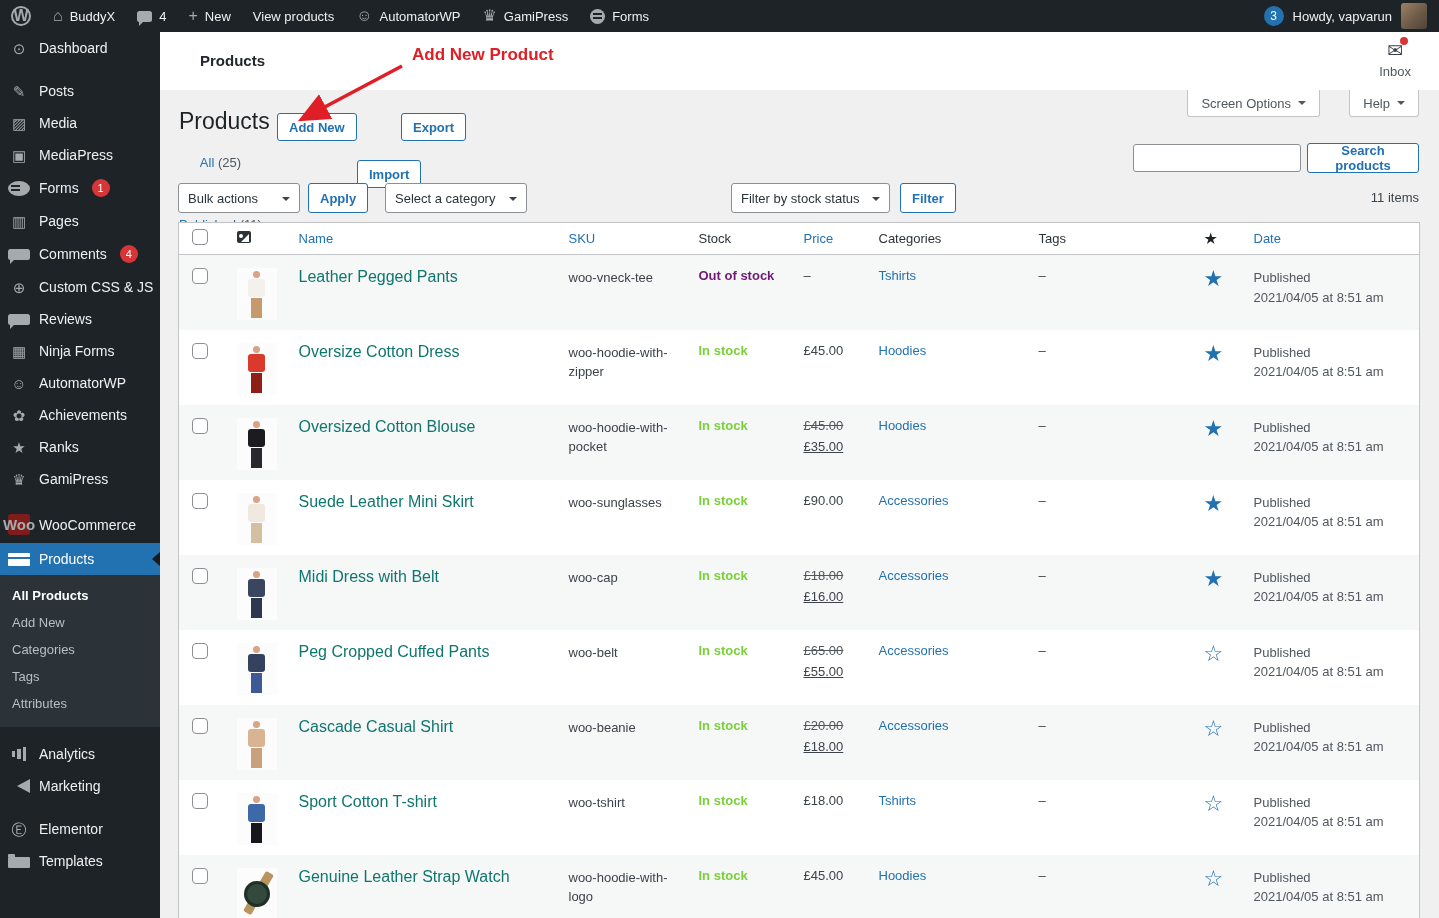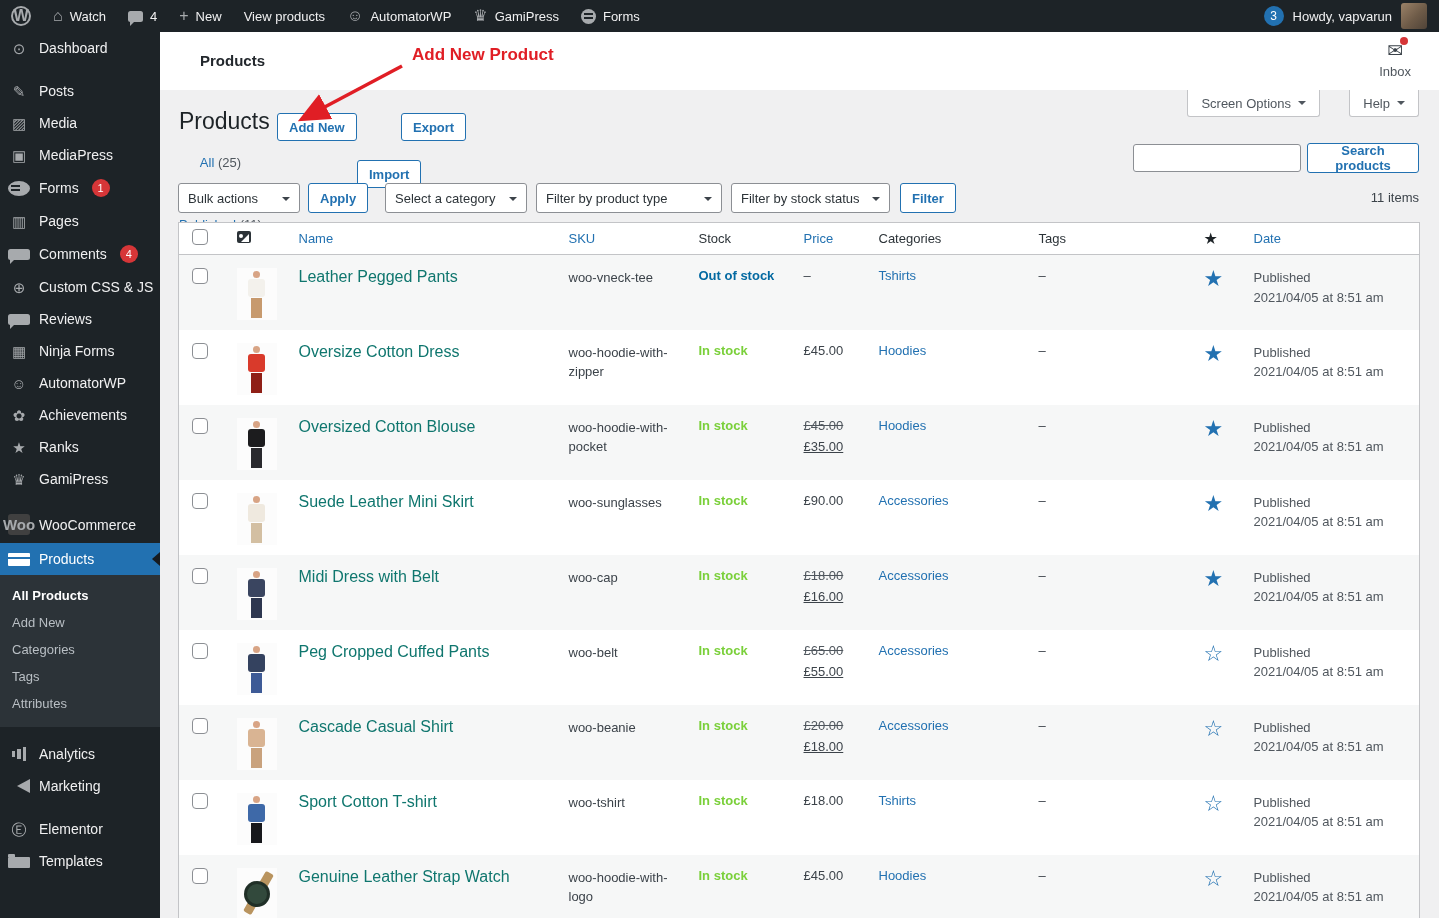--- a/index.html
+++ b/index.html
@@ -25,21 +25,21 @@
     background:linear-gradient(135deg,#9b8268 0%,#6e5b48 55%,#4f4338 100%); }
   
   .ic-wplogo { width:20px; height:20px; border:2px solid #a7aaad; border-radius:50%;
     font-size:11px; font-weight:700; color:#a7aaad; display:inline-flex; align-items:center; justify-content:center; }
   .ic-bubble { width:15px; height:11px; background:#a7aaad; border-radius:2.5px; position:relative; display:inline-block; }
   .ic-bubble::after { content:""; position:absolute; left:2px; bottom:-4px;
     border:3px solid transparent; border-top-color:#a7aaad; border-left-color:#a7aaad; }
   .ic-nf { width:15px; height:15px; background:#a7aaad; border-radius:50%; position:relative; display:inline-block; }
   .ic-nf::before { content:""; position:absolute; left:3px; top:4px; width:9px; height:2px;
     background:#1d2327; box-shadow:0 4px 0 #1d2327; }
-  .ic-woo { background:#404040; color:#23282d; border-radius:3px; font-size:8px; font-weight:700;
+  .ic-woo { background:#7f1d1d; color:#23282d; border-radius:3px; font-size:8px; font-weight:700;
     padding:3px 3px; line-height:1; display:inline-block; }
   .ic-box { width:16px; height:13px; background:currentColor; border-radius:1px; position:relative; display:inline-block; }
   .ic-box::after { content:""; position:absolute; left:0; top:4px; width:100%; height:2px; background:#2271b1; }
   .ic-bars { display:inline-flex; align-items:flex-end; gap:2px; height:14px; }
   .ic-bars i { display:block; width:3.5px; background:#a7aaad; }
   .ic-bars i:nth-child(1){height:6px} .ic-bars i:nth-child(2){height:10px} .ic-bars i:nth-child(3){height:14px}
   .ic-mega { width:0; height:0; border:7px solid transparent; border-right:13px solid #a7aaad; display:inline-block; }
   .ic-folder { width:16px; height:11px; background:#a7aaad; border-radius:1px; position:relative; display:inline-block; margin-top:3px; }
   .ic-folder::before { content:""; position:absolute; left:0; top:-3px; width:7px; height:3px; background:#a7aaad; border-radius:1px 1px 0 0; }
   .ic-img { width:14px; height:12px; background:#2c3338; border-radius:2px; position:relative; display:inline-block; }
@@ -106,21 +106,21 @@
   table { border-collapse:collapse; width:100%; background:#fff; border:1px solid #c3c4c7; font-size:13px; color:#3c434a; table-layout:fixed; }
   thead th { height:32px; border-bottom:1px solid #c3c4c7; text-align:left; font-weight:400; padding:0 8px; color:#2c3338; }
   thead th.sortable { color:#2271b1; cursor:pointer; }
   tbody tr:nth-child(odd) { background:#f6f7f7; }
   tbody td { vertical-align:top; padding:13px 8px 0 8px; height:75px; }
   td.cb, th.cb { padding-left:13px; }
   input[type=checkbox] { width:16px; height:16px; border:1px solid #8c8f94; border-radius:4px; appearance:none; background:#fff; margin:0; cursor:pointer; }
   a.rowname { color:#0f766e; font-weight:400; font-size:16px; text-decoration:none; cursor:pointer; }
   a.cat { color:#2271b1; text-decoration:none; cursor:pointer; }
   .stock-in { color:#7ad03a; font-weight:700;text-align:right; }
-  .stock-out { color:#0369a1; font-weight:700; }
+  .stock-out { color:#701a75; font-weight:700; }
   .del { display:block; text-decoration:line-through; color:#50575e; margin-bottom:6px; }
   .ins { display:block; text-decoration:underline; color:#3c434a; }
   .star { font-size:22px; line-height:1; color:#2271b1; cursor:pointer; }
   th .hstar { font-size:16px; color:#1d2327; }
   .pub div { color:#50575e; line-height:1.5; }
   .sku { word-break:break-word; line-height:1.5; }
   
   .thumb { width:40px; height:52px; background:#fcfcfc; display:flex; flex-direction:column; align-items:center;
     padding-top:3px; cursor:pointer; position:relative; }
   .p-head { width:7px; height:7px; border-radius:50%; background:#d8a485; }
@@ -132,21 +132,21 @@
 </head>
 <body>
 
 <header class="adminbar">
   <div class="ab-left" id="ab-left">
       <div class="ab-item">
         <span class="mi ic-wplogo">W</span>
       </div>
       <div class="ab-item">
         <span class="mi">⌂</span>
-        <span>Watch</span>
+        <span>BuddyX</span>
       </div>
       <div class="ab-item">
         <span class="mi ic-bubble"></span>
         <span>4</span>
       </div>
       <div class="ab-item">
         <span class="mi">+</span>
         <span>New</span>
       </div>
       <div class="ab-item">
@@ -313,24 +313,20 @@
   <input class="search-input" type="text" style="">
   <button class="search-btn">Search products</button>
 
   <div class="wp-select" id="sel-bulk">
     <span>Bulk actions</span>
       <span class="caret"></span>
   </div>
   <button class="fbtn" id="btn-apply">Apply</button>
   <div class="wp-select" id="sel-cat">
     <span>Select a category</span>
-      <span class="caret"></span>
-  </div>
-  <div class="wp-select" id="sel-type">
-    <span>Filter by product type</span>
       <span class="caret"></span>
   </div>
   <div class="wp-select" id="sel-stock">
     <span>Filter by stock status</span>
       <span class="caret"></span>
   </div>
   <button class="fbtn" id="btn-filter">Filter</button>
   <span class="items-count">11 items</span>
 
   <div class="table-wrap">

